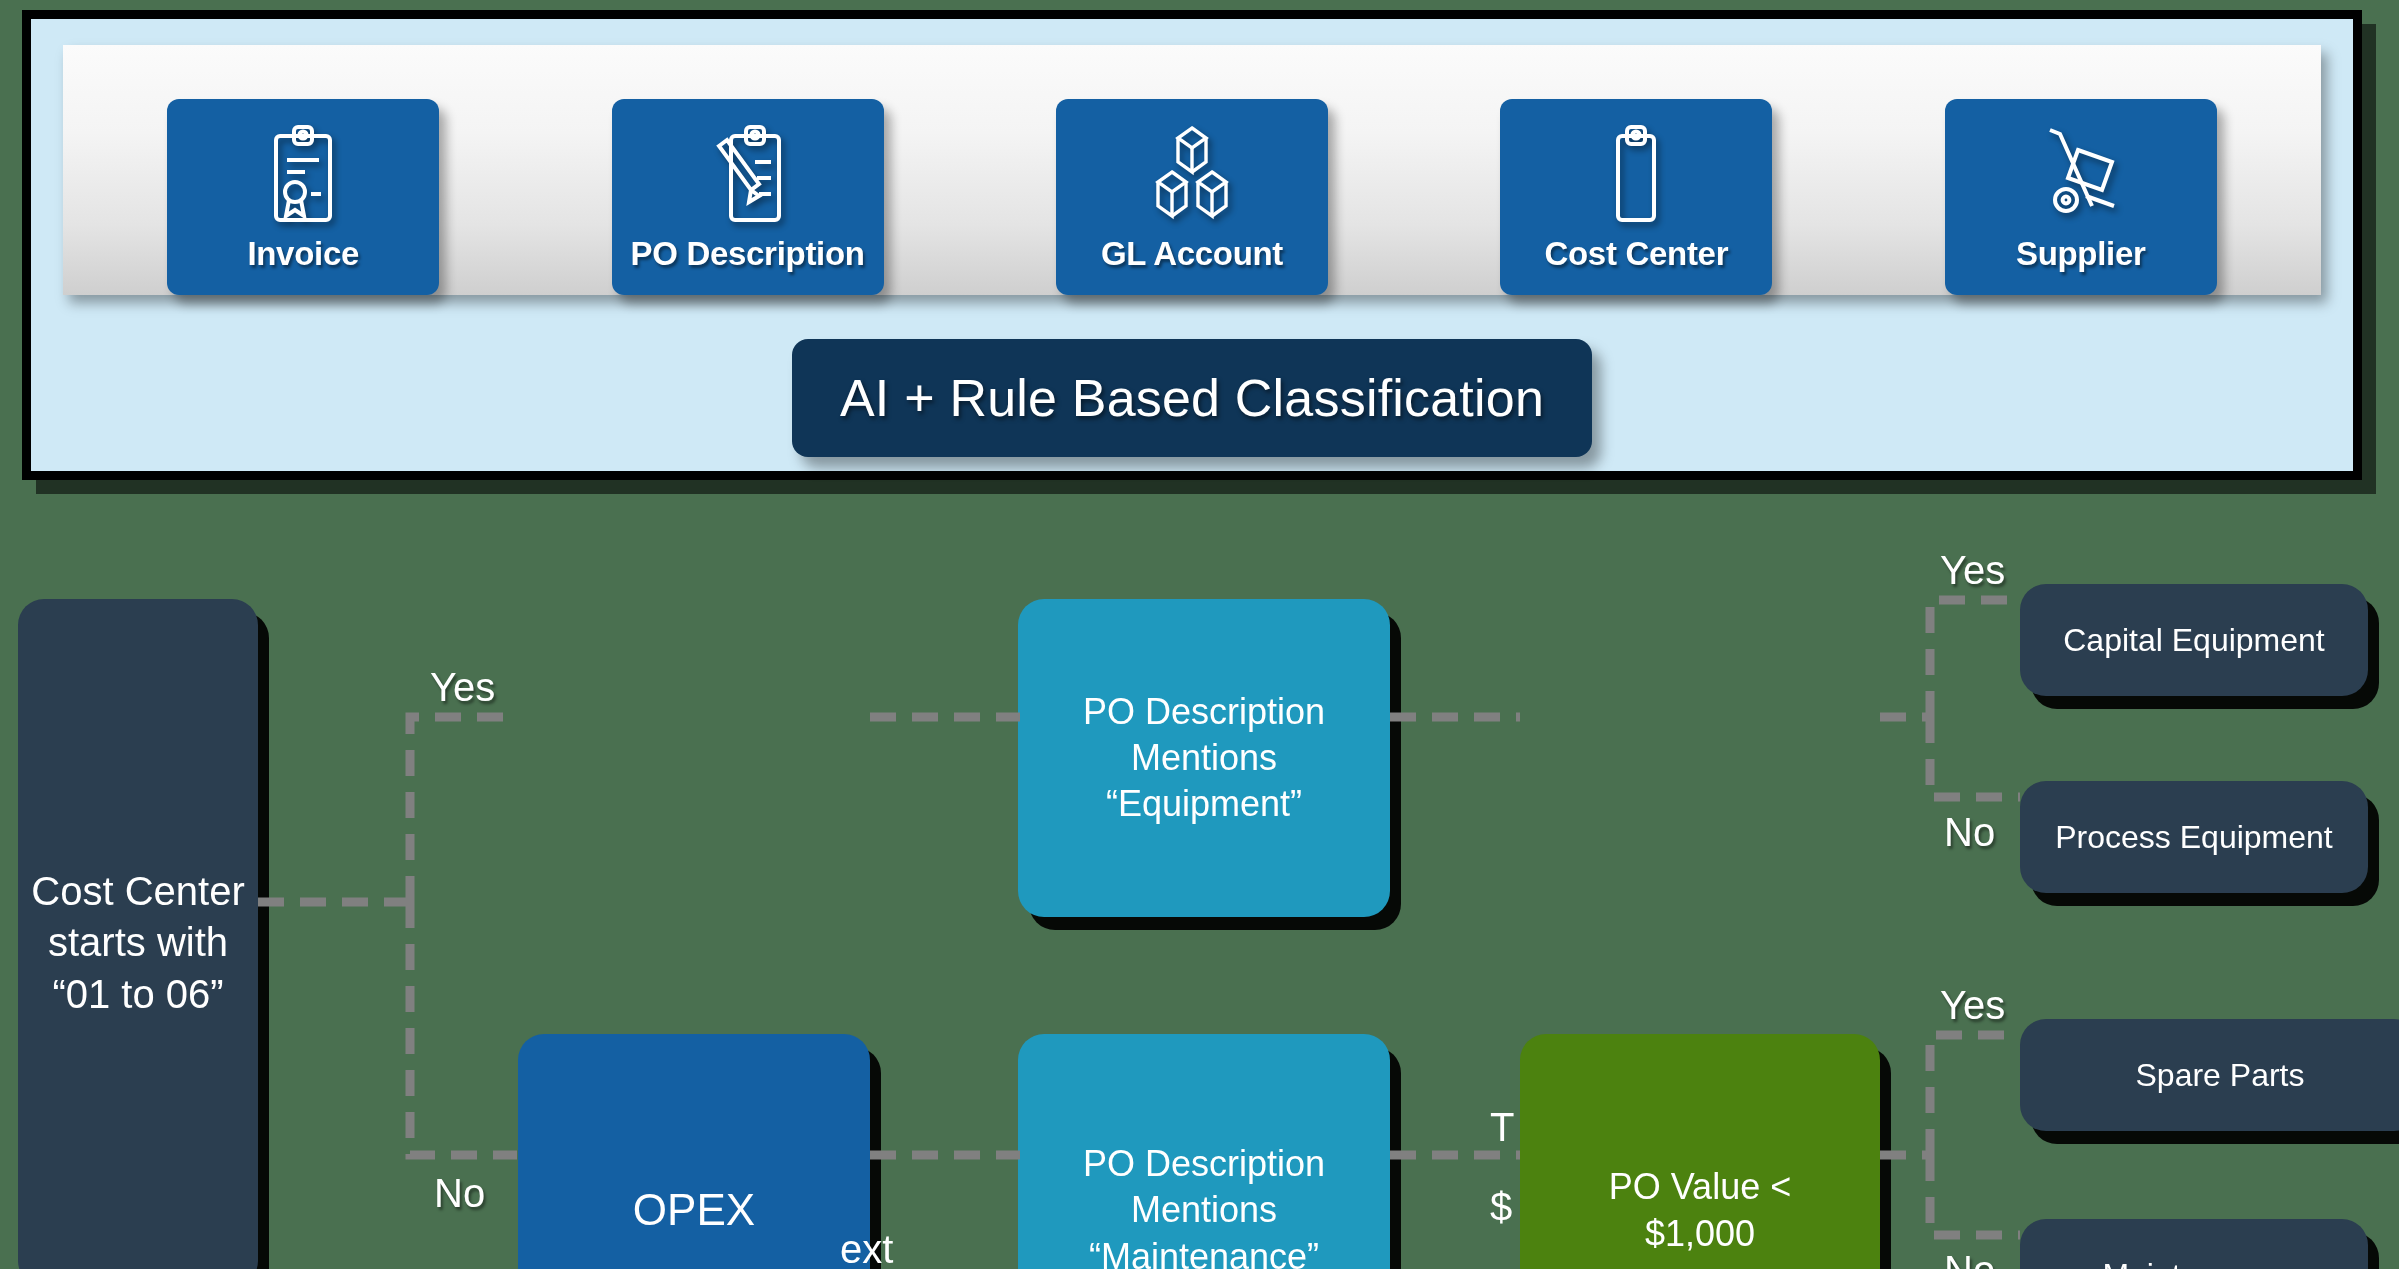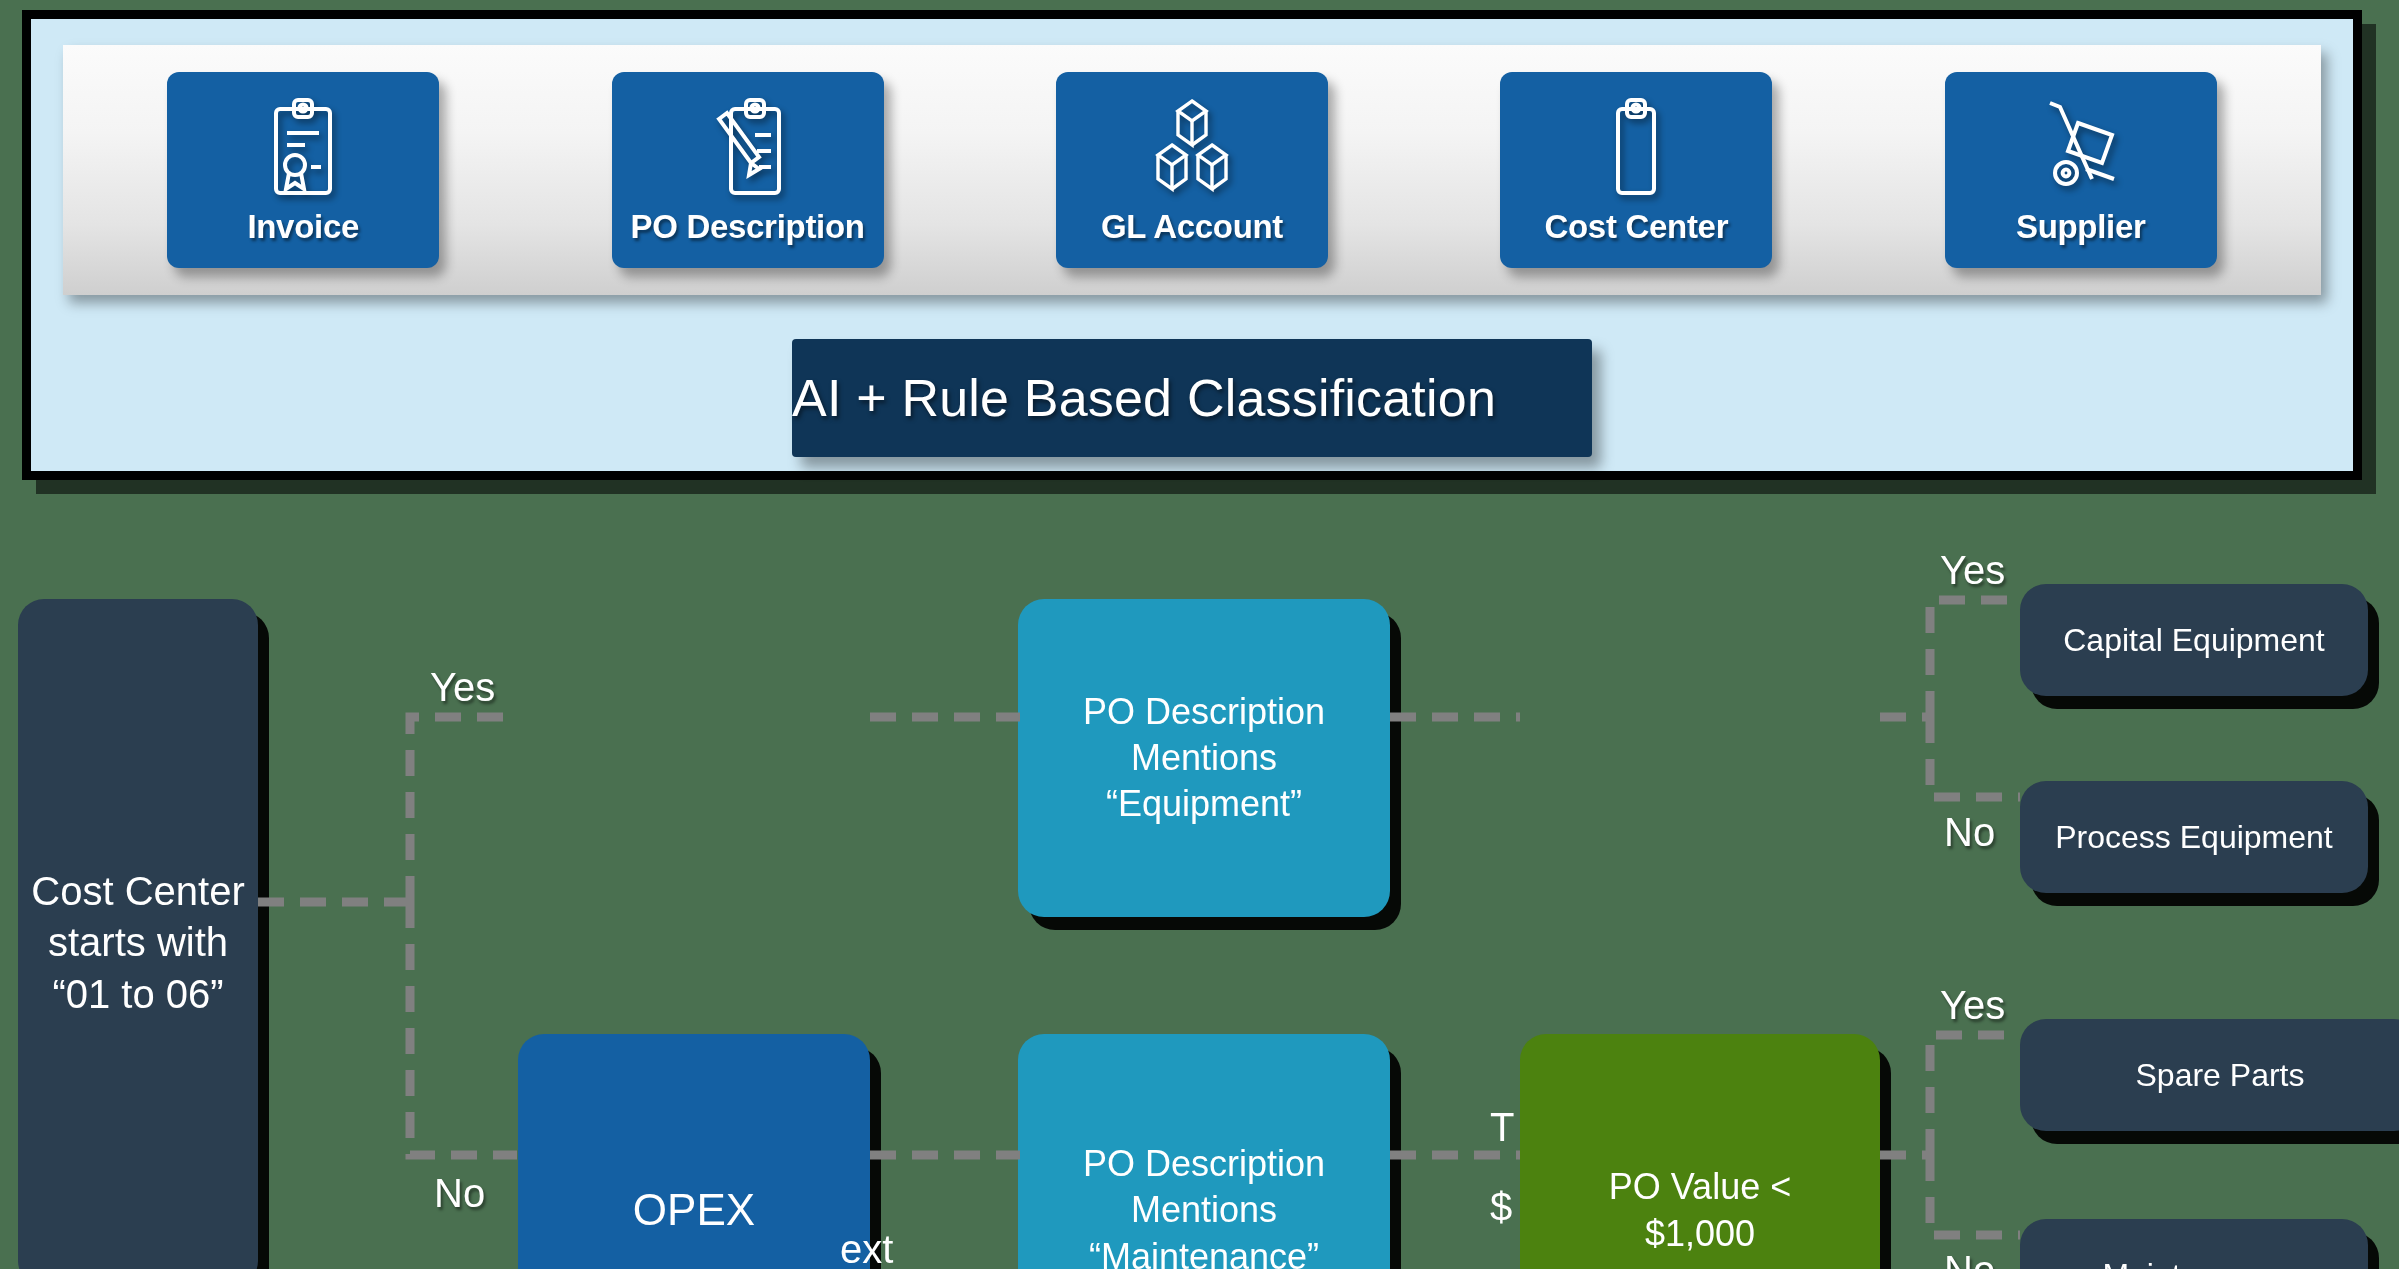--- a/index.html
+++ b/index.html
@@ -29,21 +29,21 @@
   }
   #icon-strip {
     position: absolute;
     left: 32px;
     top: 26px;
     width: 2258px;
     height: 250px;
     background: linear-gradient(180deg,#fbfbfb 0%, #f4f4f4 35%, #e4e4e4 72%, #cfcfcf 100%);
     box-shadow: 6px 8px 12px rgba(0,0,0,0.35);
     display: flex;
-    align-items: center;
+    align-items: flex-end;
     justify-content: space-around;
     padding: 0 18px;
     box-sizing: border-box;
   }
   .icon-card {
     width: 272px;
     height: 196px;
     background: #1460a3;
     border-radius: 12px;
     box-shadow: 7px 9px 11px rgba(0,0,0,0.32);
@@ -73,24 +73,24 @@
   }
 
   #classification-banner {
     position: absolute;
     left: 50%;
     transform: translateX(-50%);
     top: 320px;
     width: 800px;
     height: 118px;
     background: #0f3557;
-    border-radius: 4px;
+    border-radius: 16px;
     display: flex;
     align-items: center;
-    justify-content: flex-start;
+    justify-content: center;
     box-shadow: 9px 11px 13px rgba(0,0,0,0.35);
   }
   #classification-banner span {
     color: #ffffff;
     font-size: 52px;
     font-weight: normal;
     text-shadow: 2px 3px 4px rgba(0,0,0,0.5);
     letter-spacing: 0.2px;
   }
 

